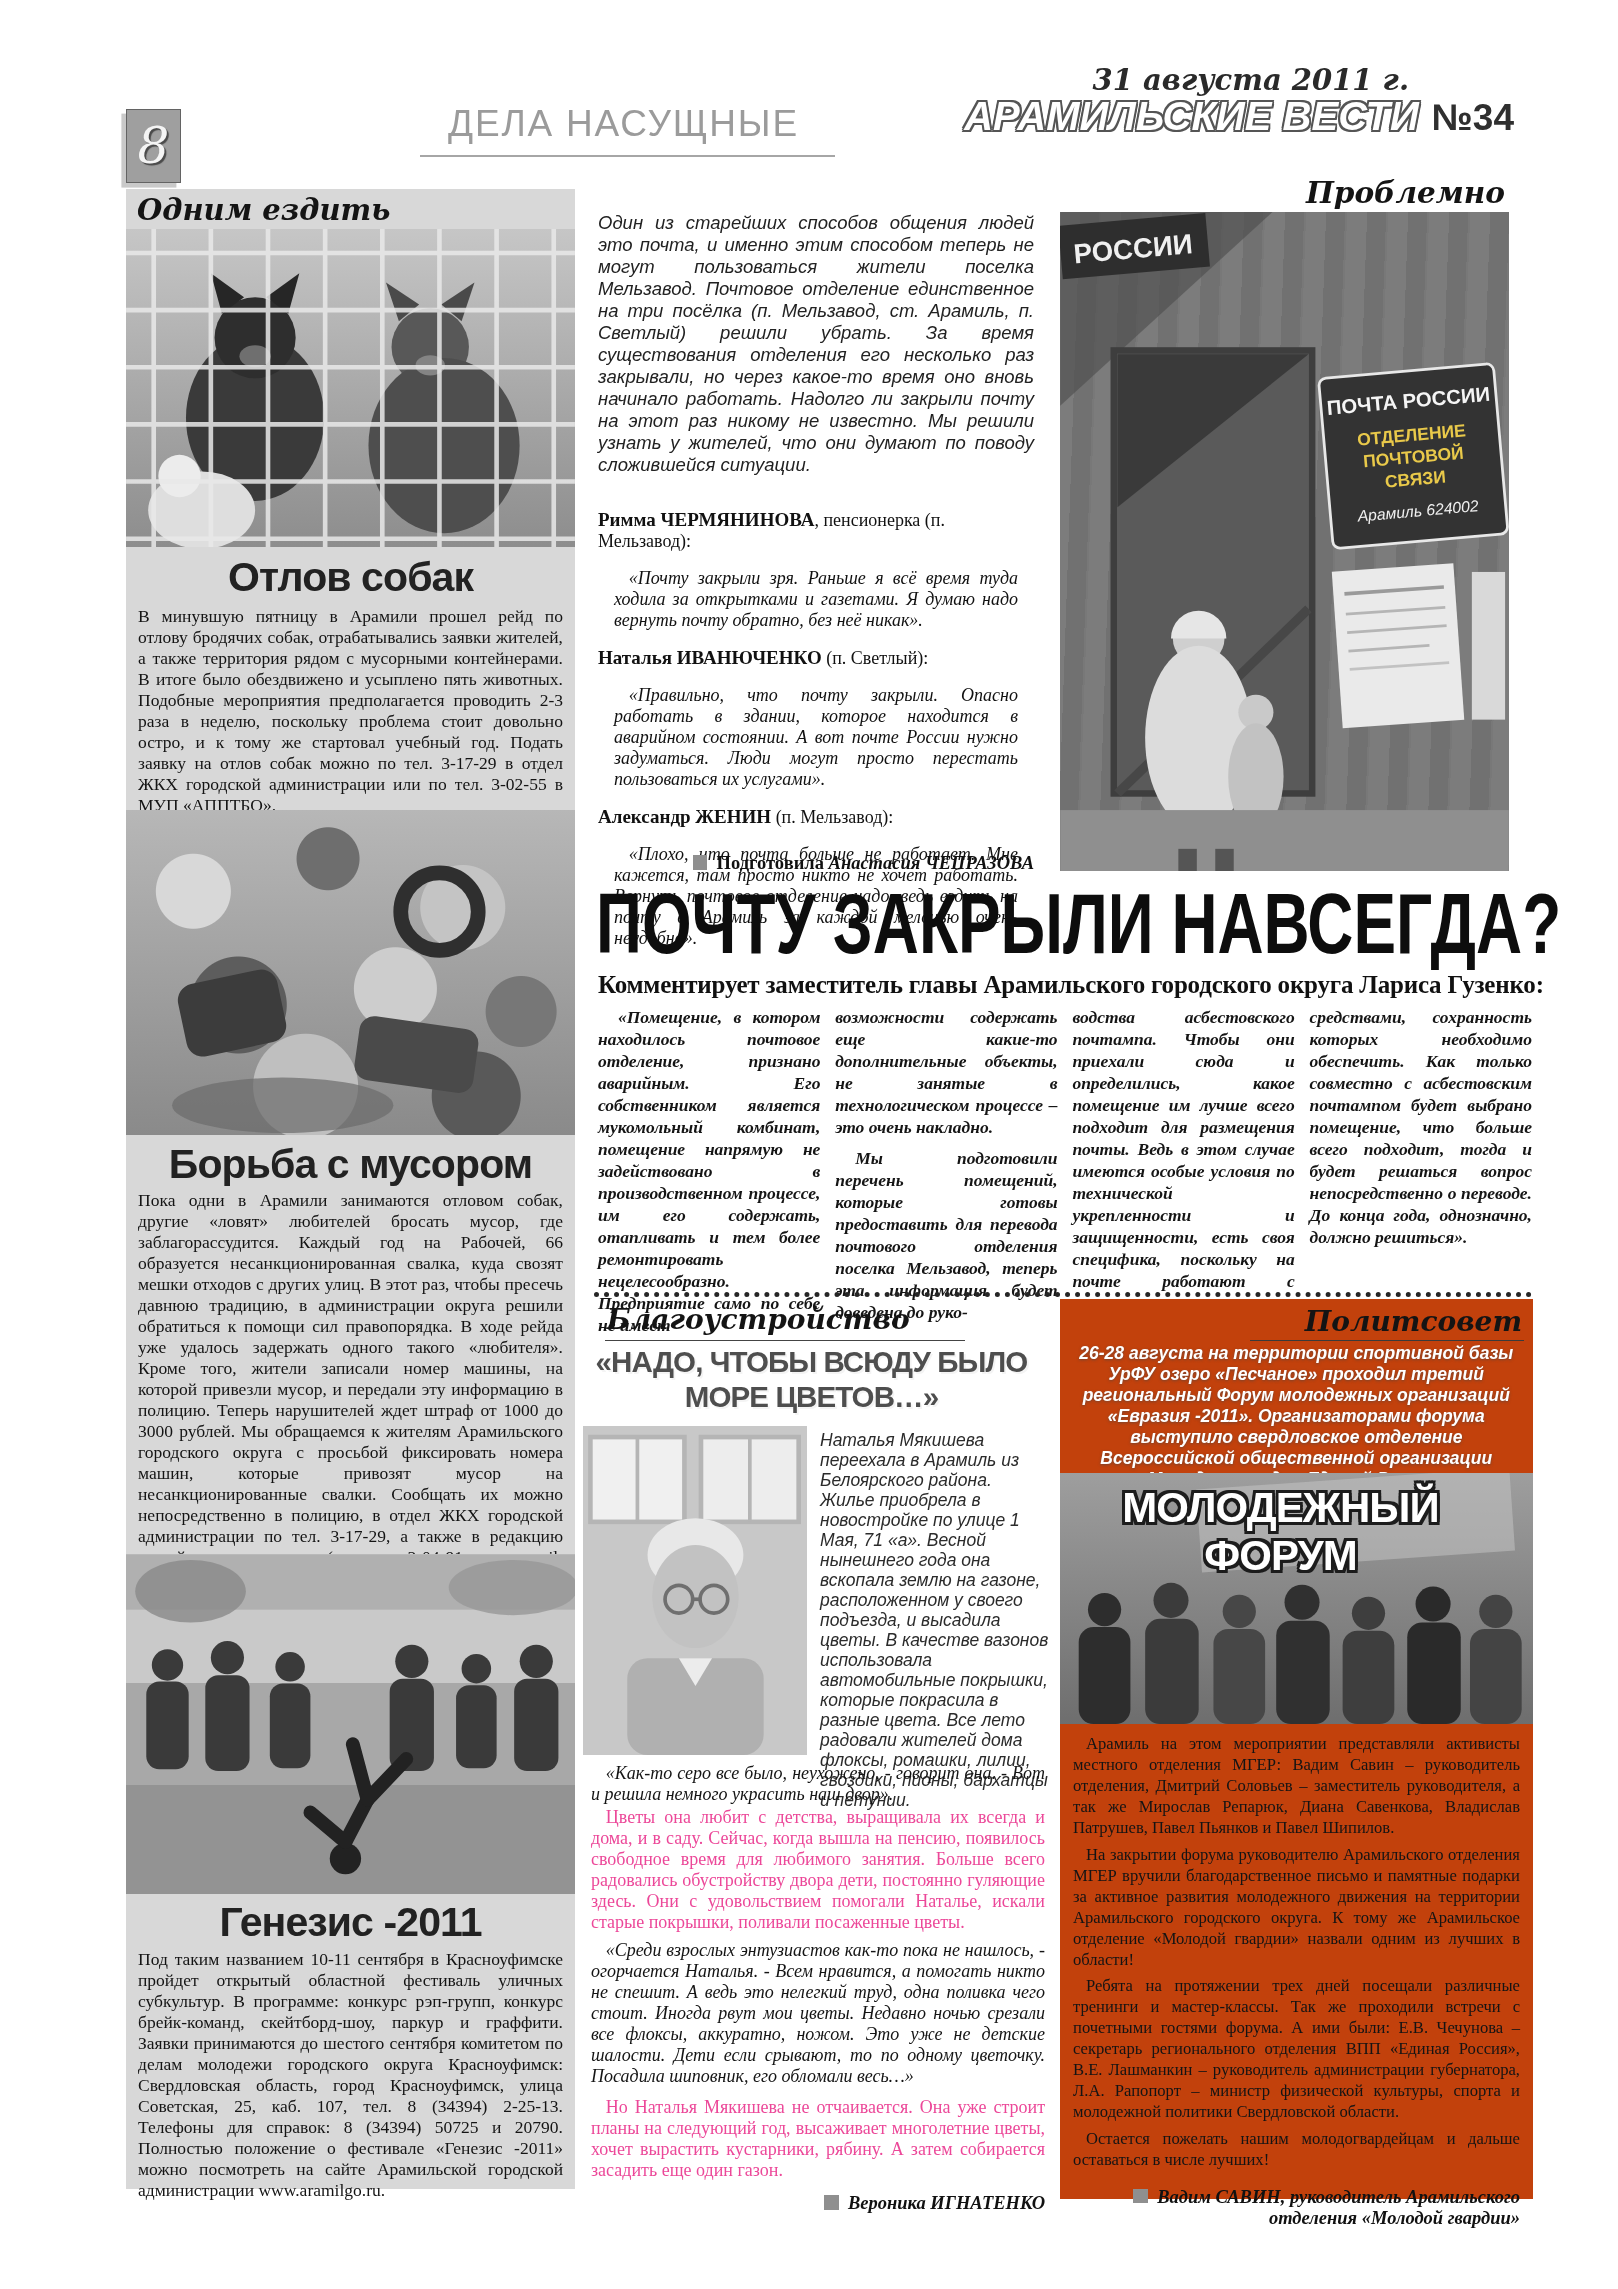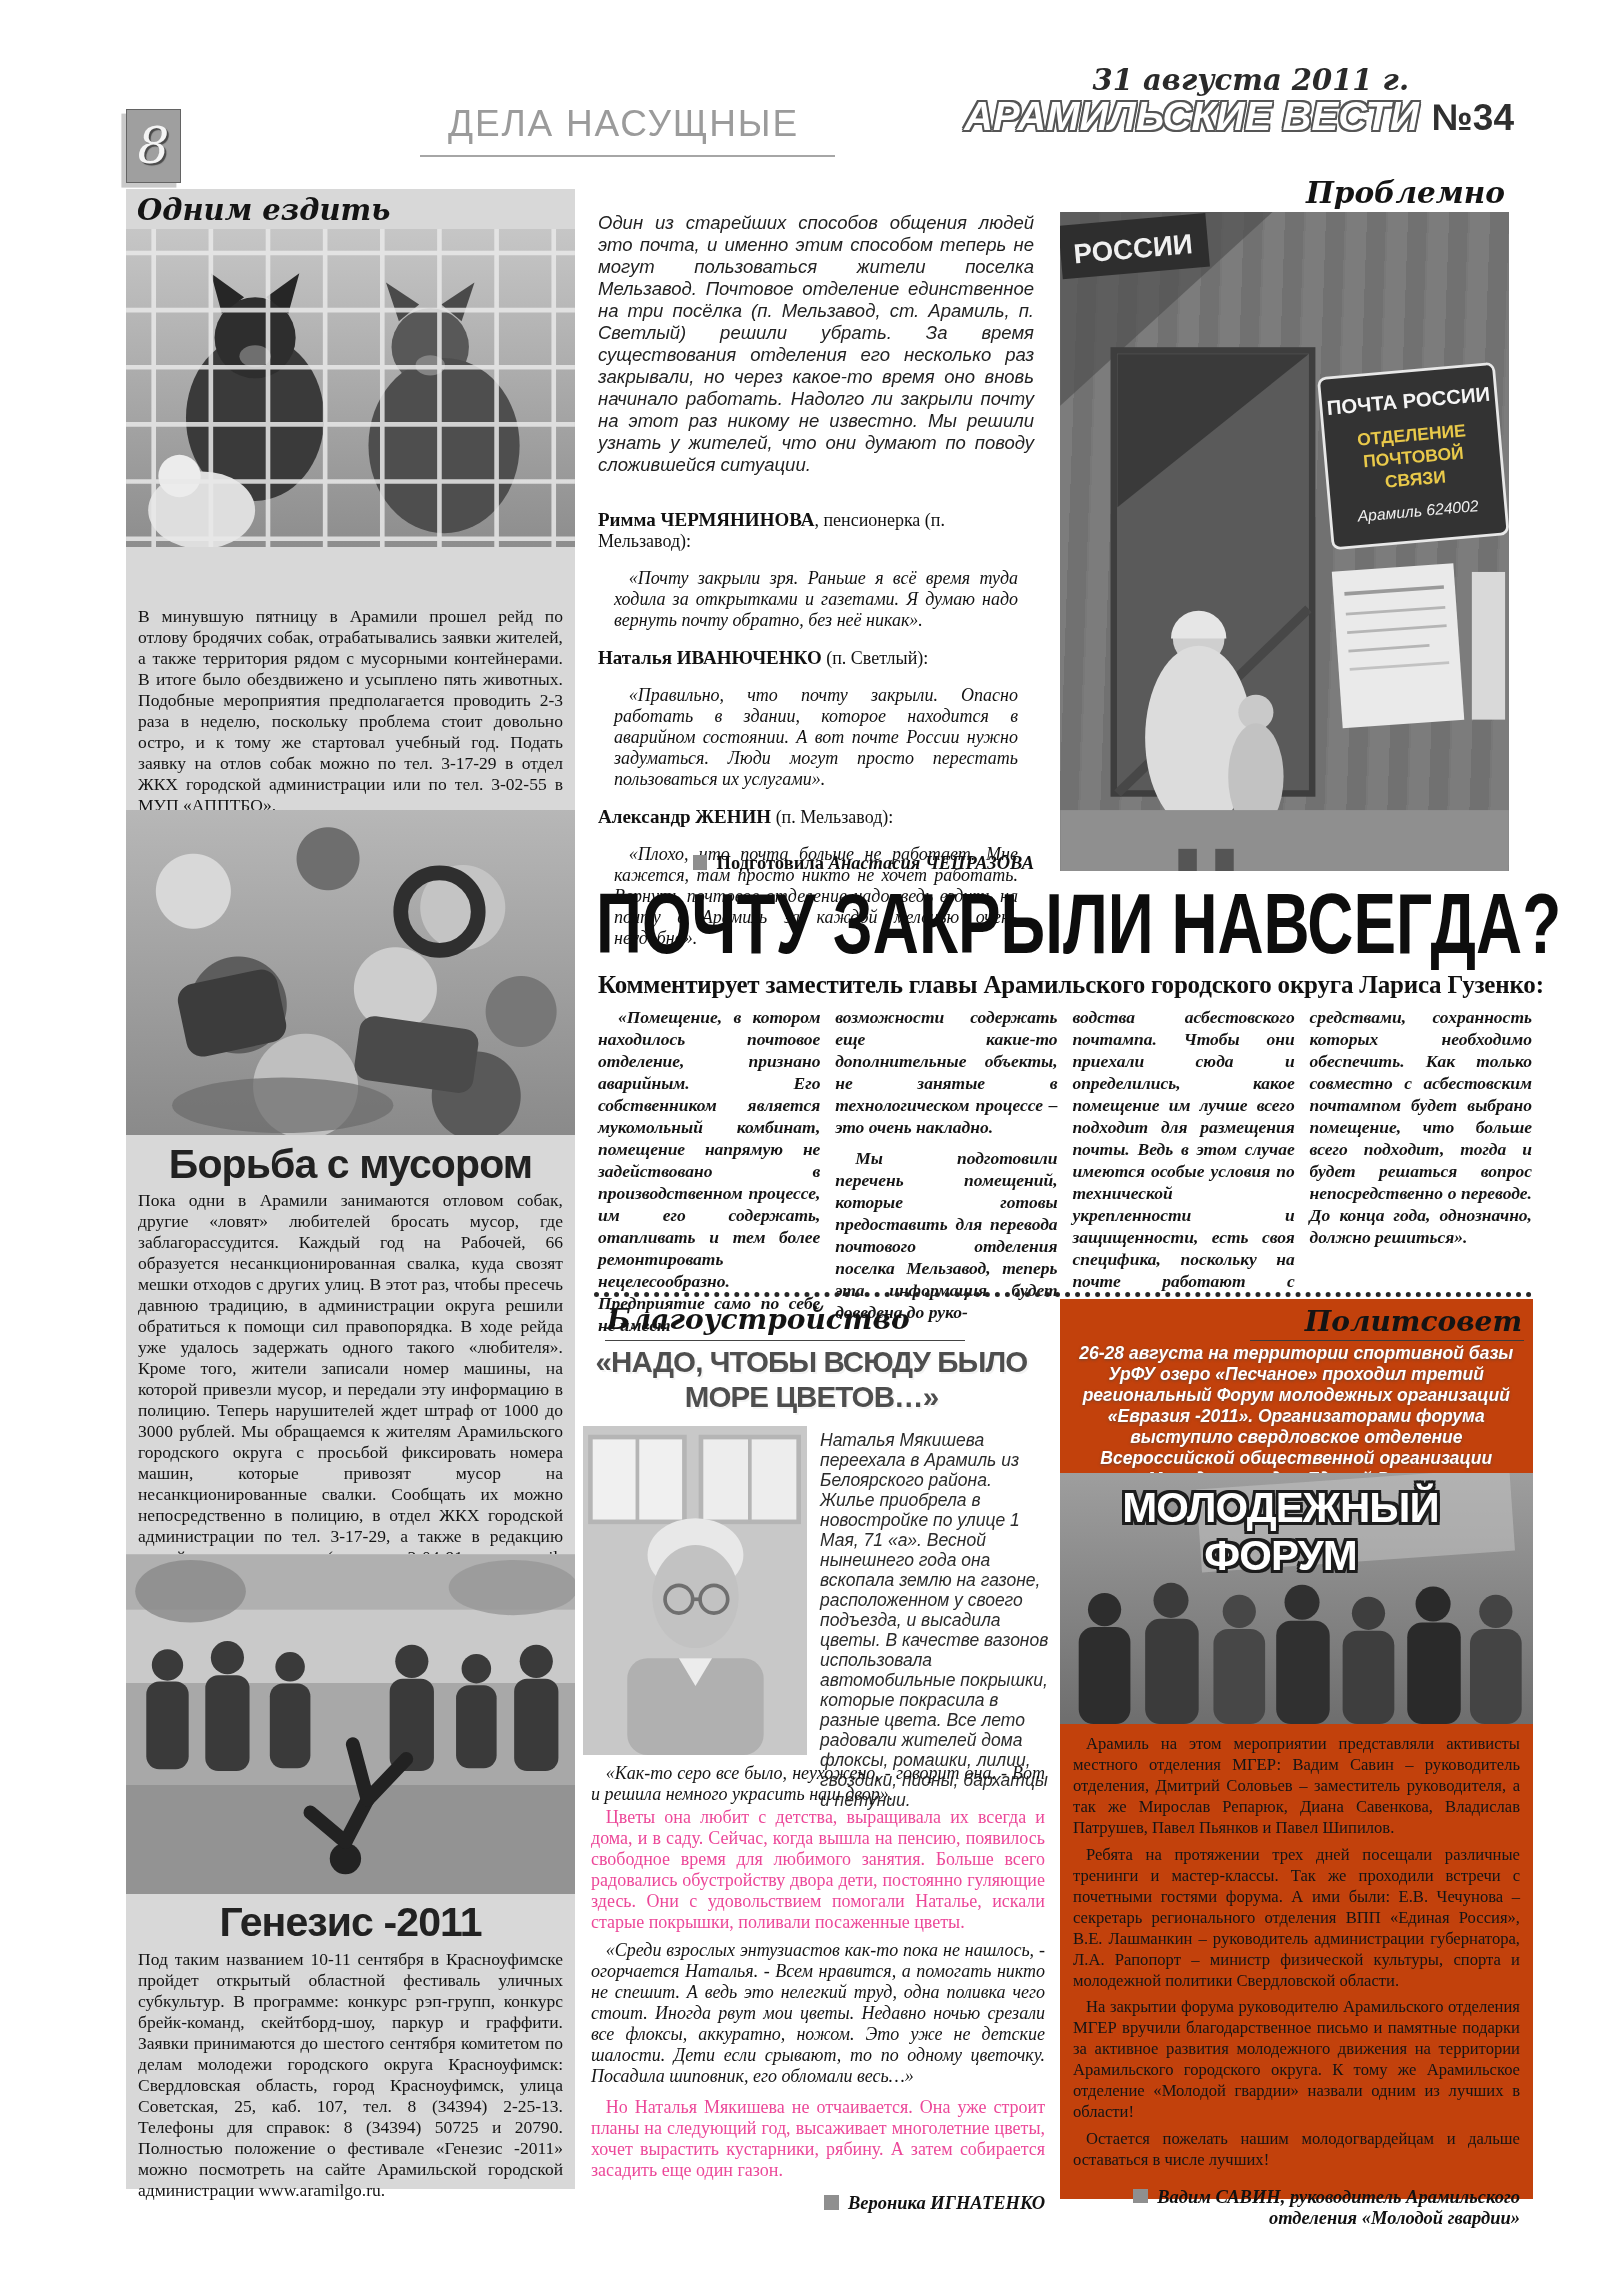--- a/index.html
+++ b/index.html
@@ -89,20 +89,21 @@
         <line x1="0" y1="26" x2="487" y2="26"></line>
           <line x1="0" y1="88" x2="487" y2="88"></line>
         <line x1="0" y1="150" x2="487" y2="150"></line>
           <line x1="0" y1="212" x2="487" y2="212"></line>
         <line x1="0" y1="274" x2="487" y2="274"></line>
           <line x1="0" y1="336" x2="487" y2="336"></line>
       </g>
     </svg>
   </div>
 
+  <div class="abs brief-h" style="left:0;top:365px;">Отлов собак</div>
   <div class="abs body19" style="left:12px;top:417px;width:425px;">В минувшую пятницу в Арамили прошел рейд по отлову бродячих собак, отрабатывались заявки жителей, а также территория рядом с мусорными контейнерами. В итоге было обездвижено и усыплено пять животных. Подобные мероприятия предполагается проводить 2-3 раза в неделю, поскольку проблема стоит довольно остро, и к тому же стартовал учебный год. Подать заявку на отлов собак можно по тел. 3-17-29 в отдел ЖКХ городской администрации или по тел. 3-02-55 в МУП «АППТБО».</div>
 
   <div class="photo" style="left:0;top:621px;width:449px;height:325px;
               background:radial-gradient(circle at 15% 25%, #d8d8d8 0 37px, transparent 38px),
                          radial-gradient(circle at 45% 15%, #6e6e6e 0 31px, transparent 32px),
                          radial-gradient(circle at 75% 30%, #c4c4c4 0 42px, transparent 43px),
                          radial-gradient(circle at 25% 60%, #5d5d5d 0 48px, transparent 49px),
                          radial-gradient(circle at 60% 55%, #cdcdcd 0 41px, transparent 42px),
                          radial-gradient(circle at 88% 62%, #777777 0 35px, transparent 36px),
                          radial-gradient(circle at 40% 85%, #bfbfbf 0 52px, transparent 53px),
@@ -289,21 +290,21 @@
         <circle cx="472" cy="150" r="18" fill="#444444"></circle>
           <rect x="444" y="169" width="56" height="103" rx="16" fill="#444444"></rect>
       </g>
     </svg>
   </div>
 
   <div class="abs outline-dark" style="left:0;top:185px;width:441px;text-align:center;font-family:'Liberation Sans',sans-serif;font-weight:bold;font-size:42px;letter-spacing:-0.9px;z-index:2;">МОЛОДЕЖНЫЙ ФОРУМ</div>
 
   <div class="abs forum-body" style="left:13px;top:434px;width:447px;">
     <p>Арамиль на этом мероприятии представляли активисты местного отделения МГЕР: Вадим Савин – руководитель отделения, Дмитрий Соловьев – заместитель руководителя, а так же Мирослав Репарюк, Диана Савенкова, Владислав Патрушев, Павел Пьянков и Павел Шипилов.</p>
+    <p>На закрытии форума руководителю Арамильского отделения МГЕР вручили благодарственное письмо и памятные подарки за активное развития молодежного движения на территории Арамильского городского округа.  К тому же Арамильское отделение «Молодой гвардии» назвали одним из лучших в области!</p>
     <p>Ребята на протяжении трех дней посещали различные тренинги и мастер-классы. Так же проходили встречи с почетными гостями форума. А ими были: Е.В. Чечунова – секретарь регионального отделения ВПП «Единая Россия», В.Е. Лашманкин – руководитель администрации губернатора, Л.А. Рапопорт – министр физической культуры, спорта и молодежной политики Свердловской области.</p>
-    <p>На закрытии форума руководителю Арамильского отделения МГЕР вручили благодарственное письмо и памятные подарки за активное развития молодежного движения на территории Арамильского городского округа.  К тому же Арамильское отделение «Молодой гвардии» назвали одним из лучших в области!</p>
     <p>Остается пожелать нашим молодогвардейцам и дальше оставаться в числе лучших!</p>
     <div class="byline" style="margin-top:17px;">
       <span class="sq"></span><span class="name">Вадим САВИН, руководитель Арамильского отделения «Молодой гвардии»</span>
     </div>
   </div>
 </div>
 
 
 </body></html>

